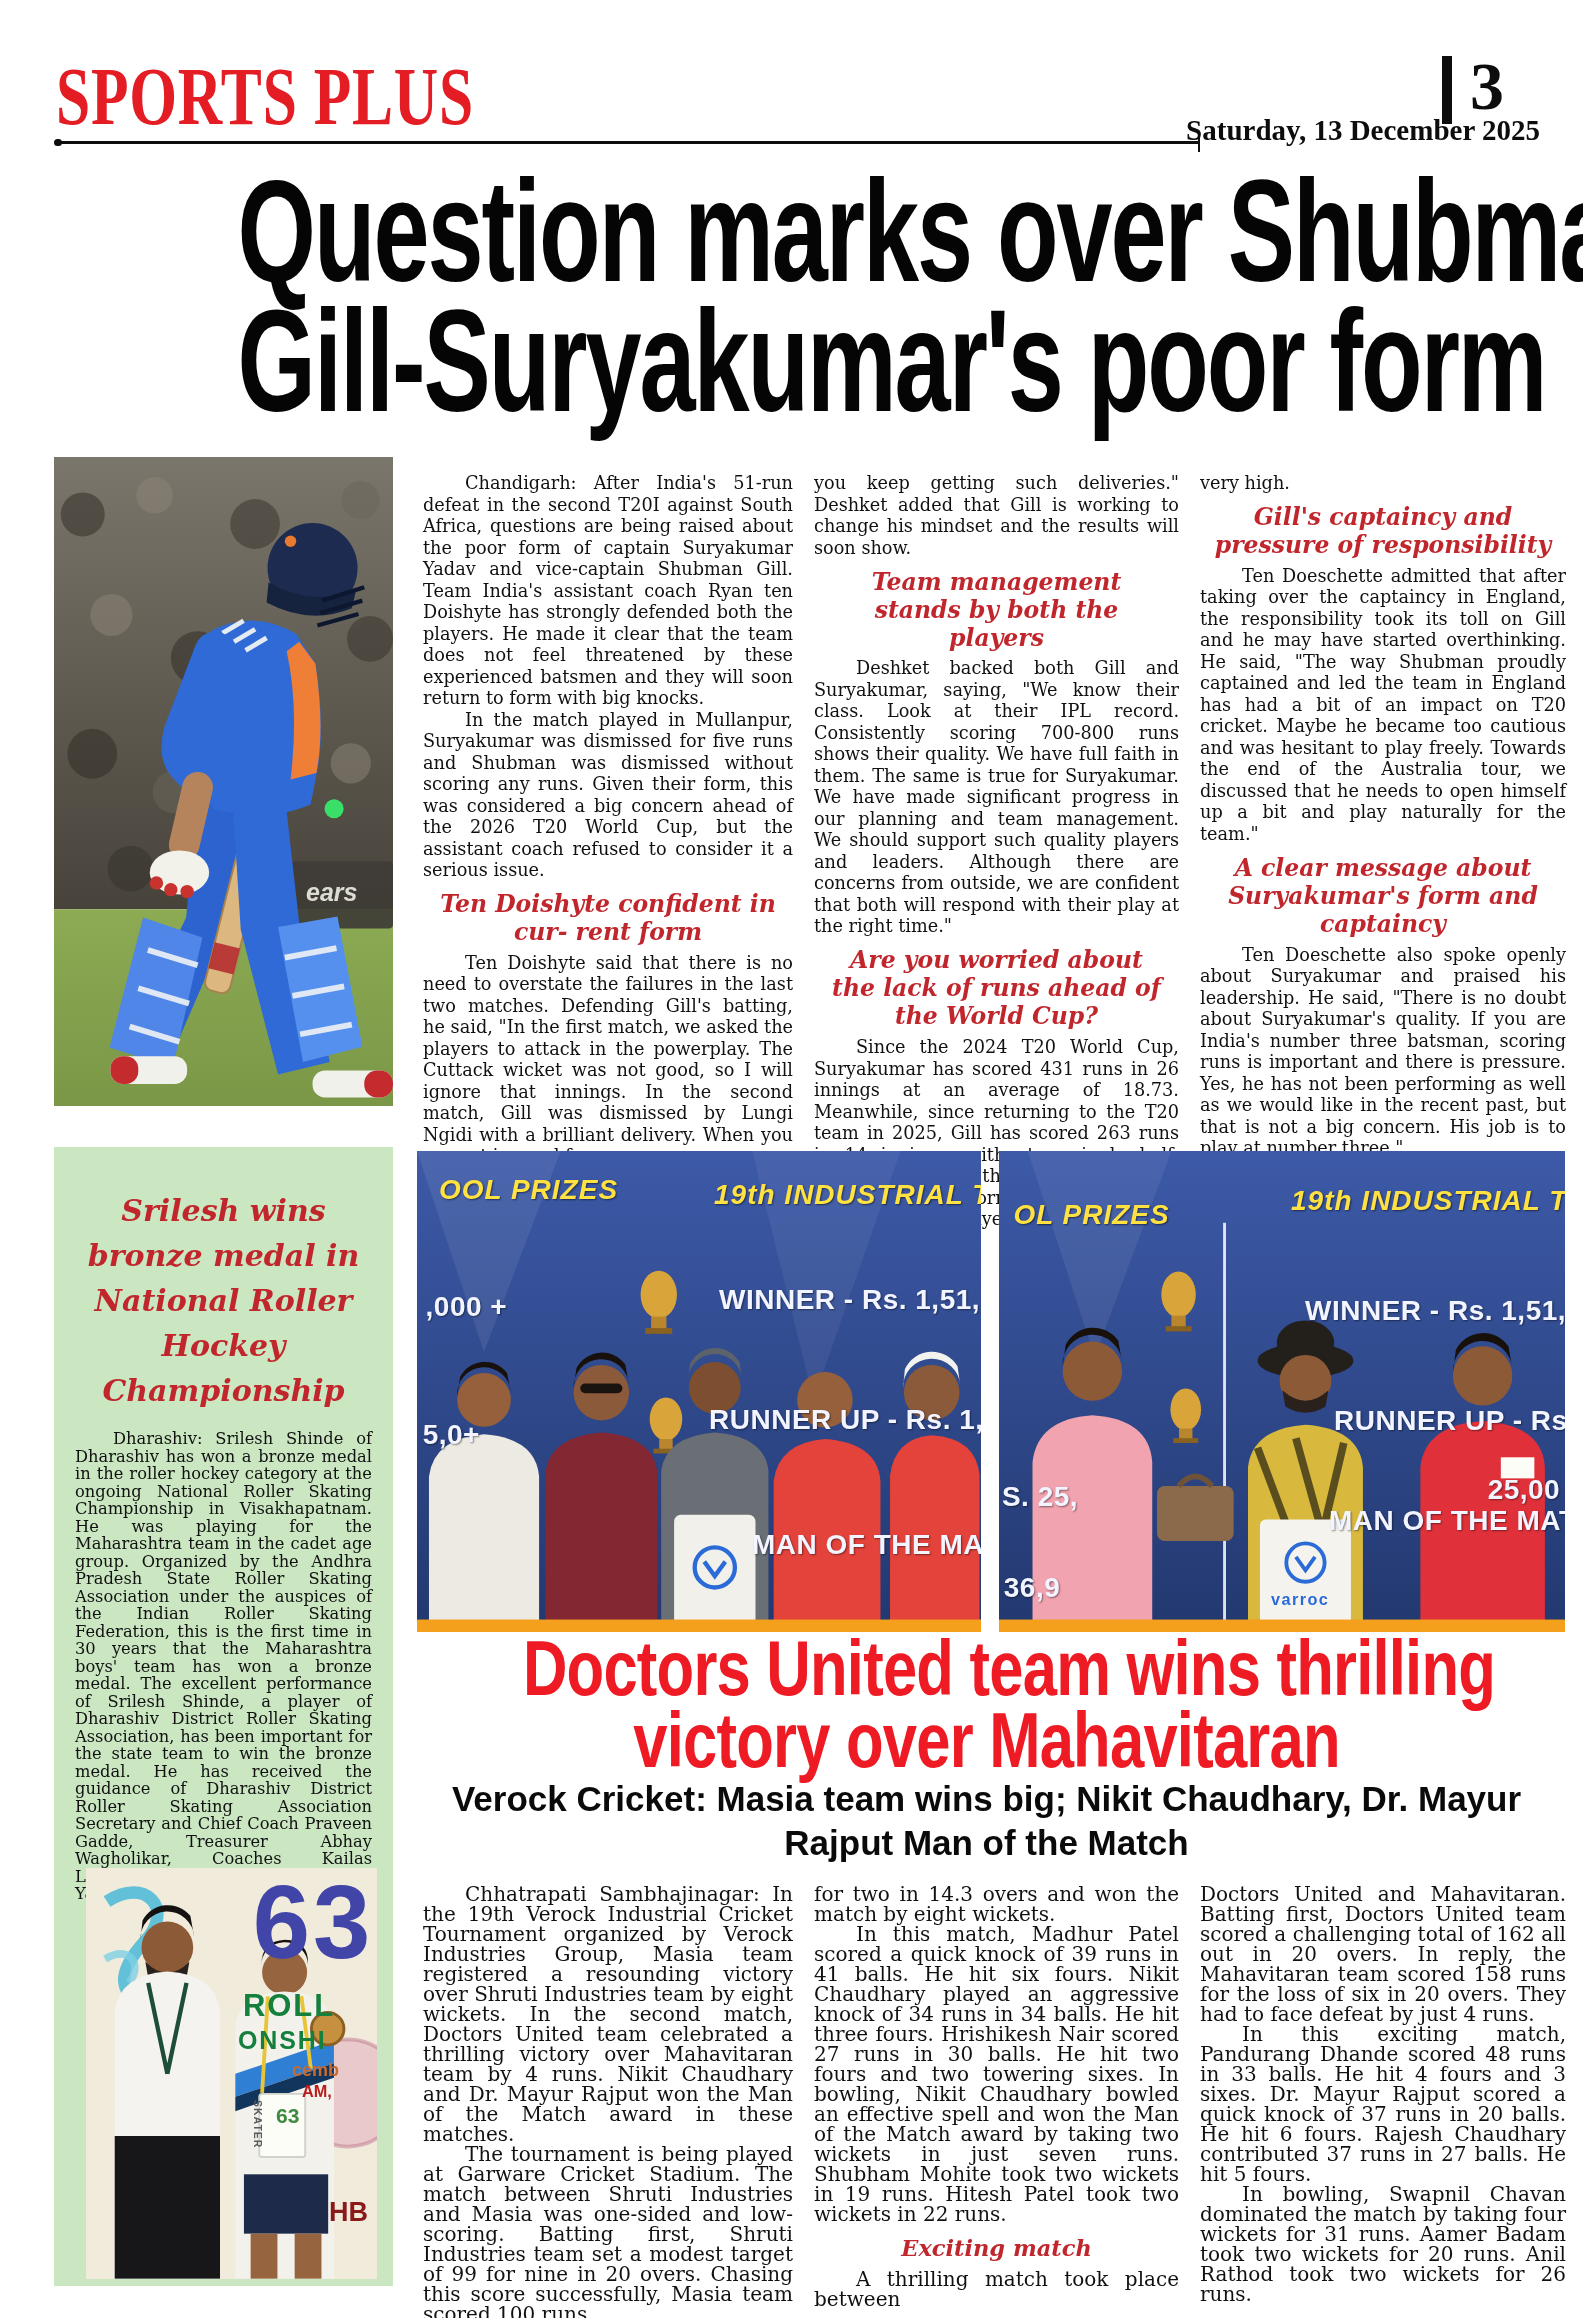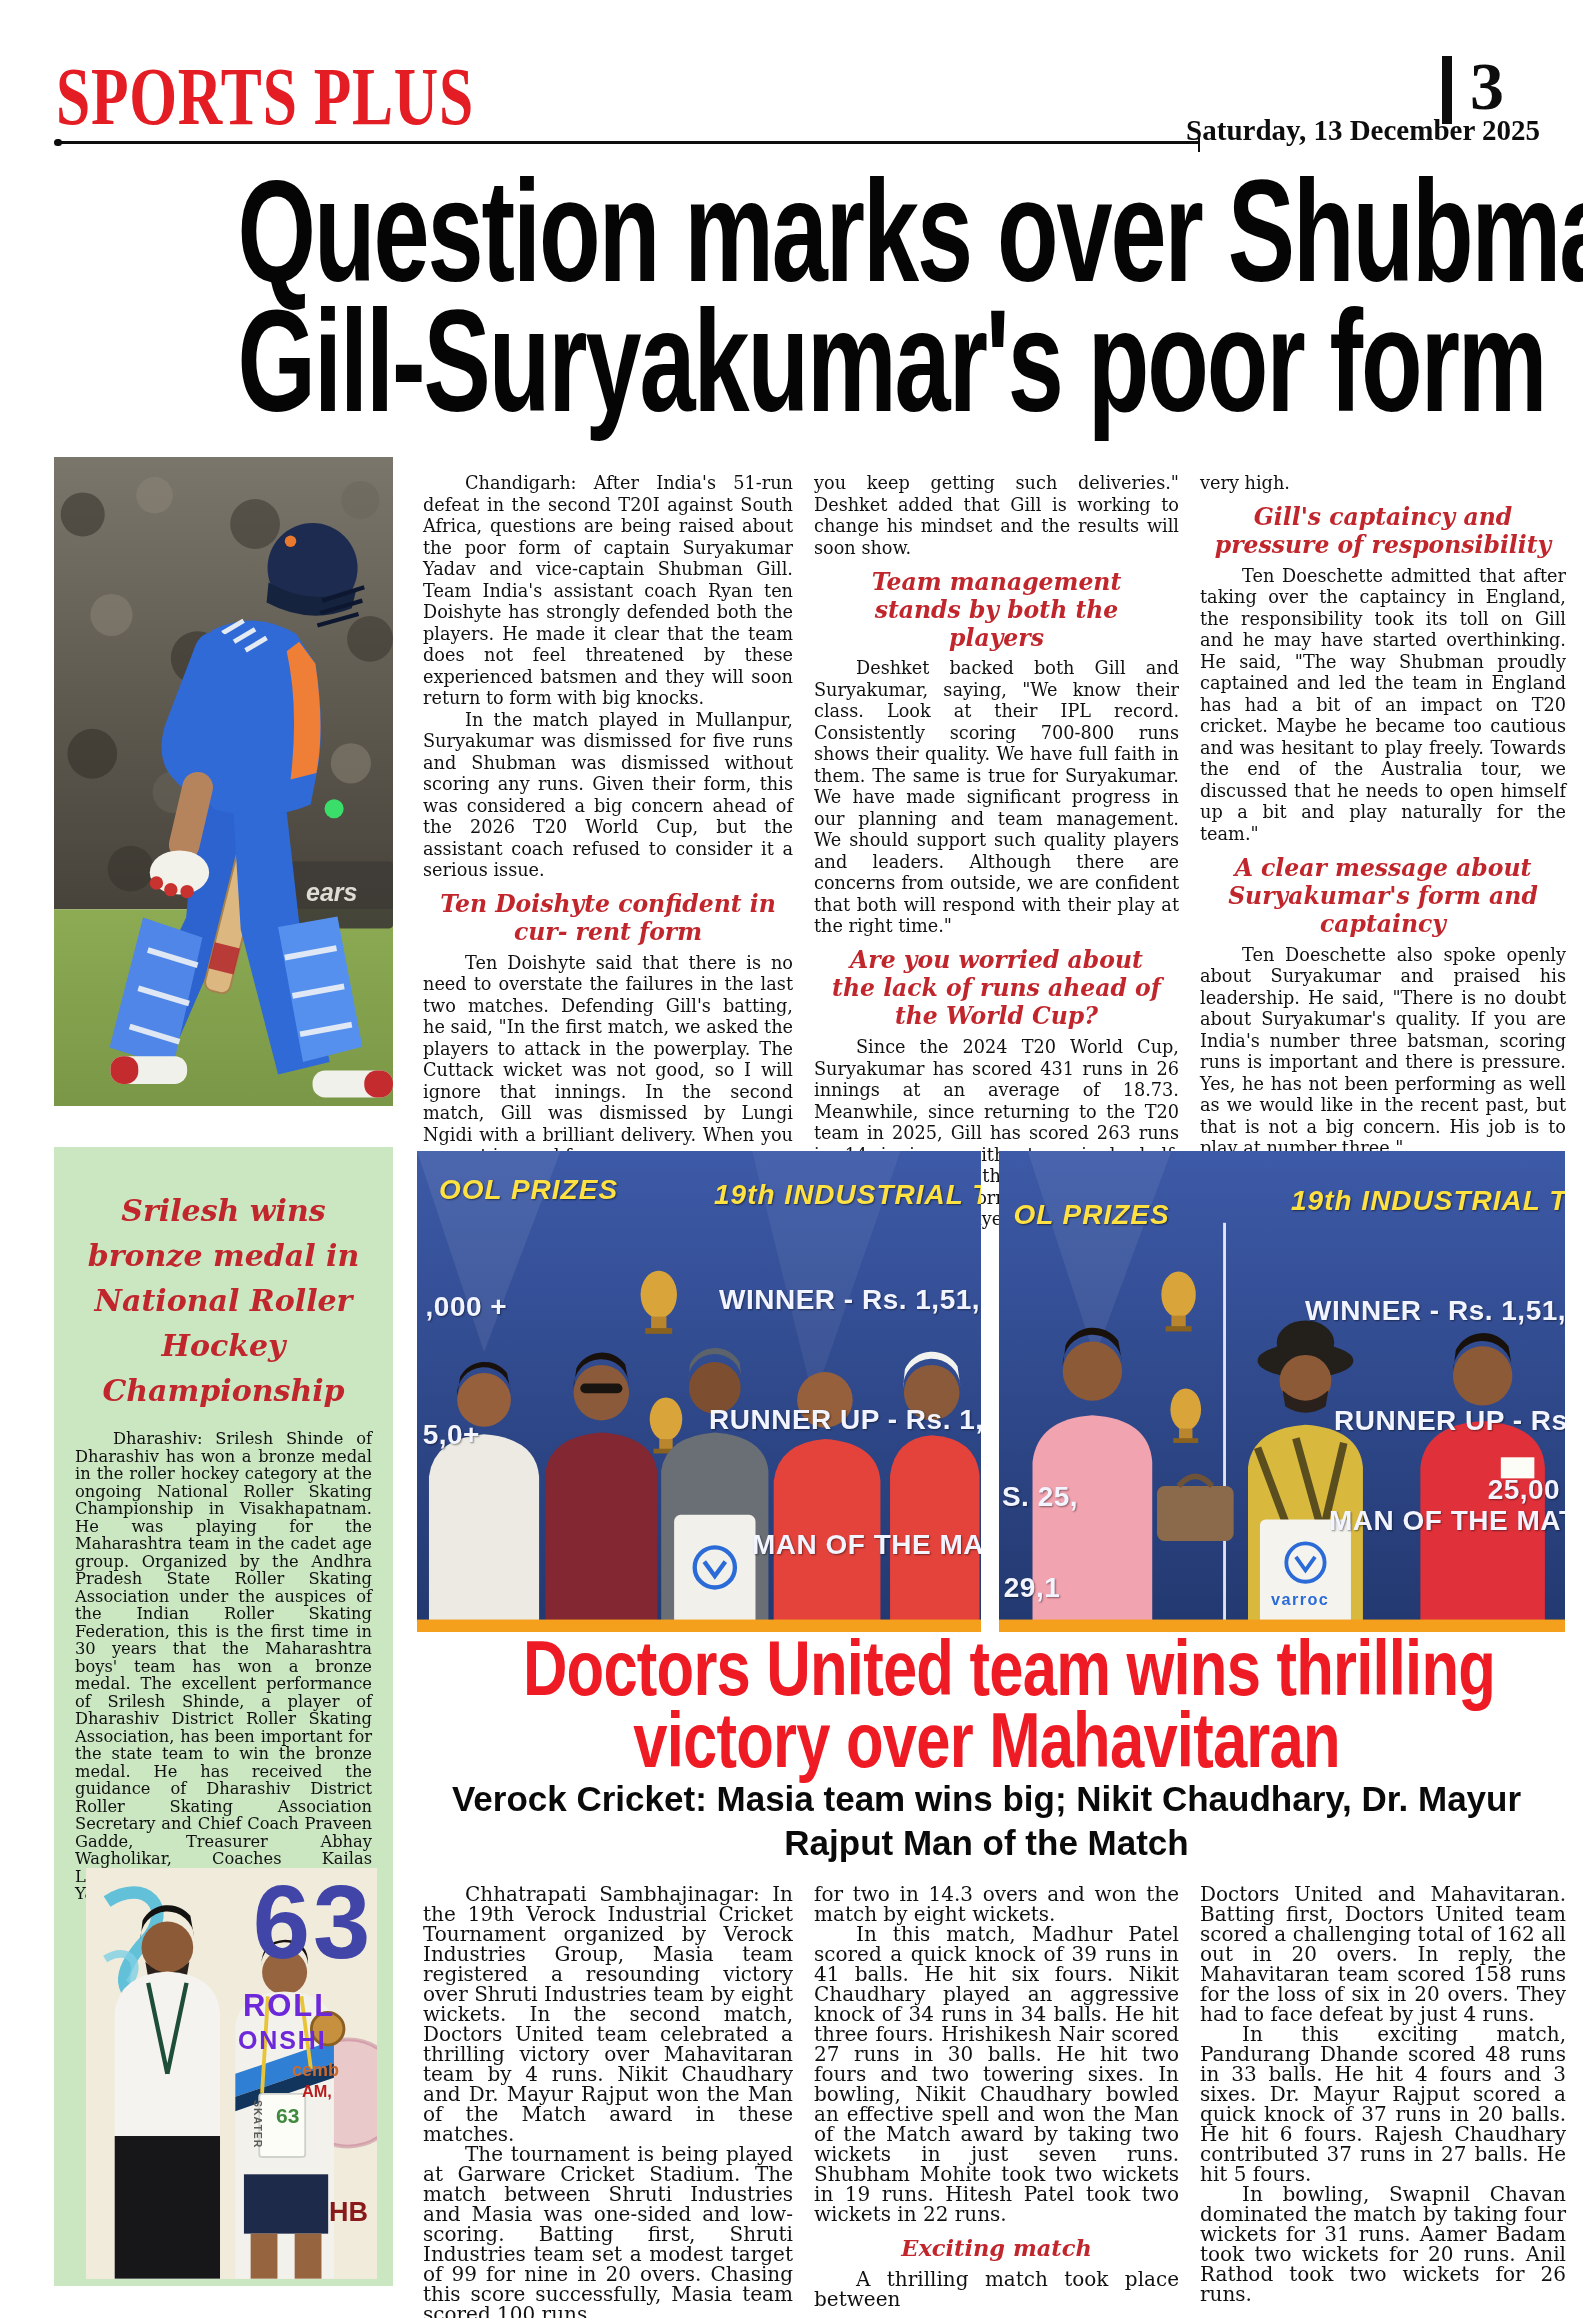--- a/index.html
+++ b/index.html
@@ -52,21 +52,21 @@
   .photo-cricketer{left:54px;top:457px;width:339px;height:649px;}
   .photo-ceremony-left{left:417px;top:1151px;width:564px;height:481px;}
   .photo-ceremony-right{left:999px;top:1151px;width:566px;height:481px;}
   .photo svg{position:absolute;left:0;top:0;width:100%;height:100%;}
   .overlay{position:absolute;font-family:"Liberation Sans",sans-serif;font-weight:bold;white-space:nowrap;}
   .banner-yellow{color:#ffe242;font-size:28px;font-style:italic;letter-spacing:1px;text-shadow:1px 1.4px 1.9px rgba(0,0,0,.5);}
   .banner-white{color:#f2f4ff;font-size:28px;letter-spacing:0.5px;text-shadow:1px 1.4px 1.9px rgba(0,0,0,.45);}
   .board-text{color:#efefe6;font-size:25px;font-style:italic;opacity:.9;}
   .bag-text{color:#2b6bd8;font-size:16.3px;letter-spacing:1.4px;font-weight:bold;}
   .skater-number{color:#4245a8;font-size:103px;line-height:1;letter-spacing:2.9px;}
-  .skater-orange{color:#6d28d9;font-size:31px;letter-spacing:1.9px;text-align:center;}
+  .skater-orange{color:#15803d;font-size:31px;letter-spacing:1.9px;text-align:center;}
   .skater-small{color:#c96a2e;font-size:18px;}
   .skater-gray{color:#b91c1c;font-size:16.3px;}
   .badge-num{color:#3f8a3f;font-size:21px;}
   .badge-word{color:#5b5b5b;font-size:10.5px;letter-spacing:1px;}
   .sponsor{color:#8a1a1a;font-size:27px;}
 
   
   .headline2-wrap{position:absolute;left:407px;top:1632px;width:1159px;text-align:center;}
   .headline2-line{font-family:"Liberation Sans",sans-serif;font-weight:700;color:#ee1b24;
                   font-size:77px;line-height:72px;white-space:nowrap;transform:scaleX(0.80);
@@ -343,21 +343,21 @@
       </g>
       <rect y="979" width="1182" height="26" fill="#f4a01c"></rect>
     </svg>
     <span class="overlay banner-yellow" style="left:14.4px;top:48px;">OL PRIZES</span>
     <span class="overlay banner-yellow" style="left:292px;top:34px;">19th INDUSTRIAL TRO</span>
     <span class="overlay banner-white" style="left:306px;top:144px;">WINNER - Rs. 1,51,000</span>
     <span class="overlay banner-white" style="left:335px;top:254px;">RUNNER UP - Rs. 1,11,00</span>
     <span class="overlay banner-white" style="left:330px;top:354px;">MAN OF THE MATCH</span>
     <span class="overlay banner-white" style="left:2.9px;top:330px;">S. 25,</span>
     <span class="overlay banner-white" style="right:4.8px;top:323px;text-align:right;">25,00</span>
-    <span class="overlay banner-white" style="left:4.8px;top:421px;">29,1</span>
+    <span class="overlay banner-white" style="left:4.8px;top:421px;">36,9</span>
     <span class="overlay bag-text" style="left:272px;top:439px;">varroc</span>
   </div>
 
   <div class="headline2-wrap">
     <div class="headline2-line">Doctors United team wins thrilling</div>
     <div class="headline2-line">victory over Mahavitaran</div>
   </div>
   <div class="subheadline-wrap">
     <div class="subheadline-line">Verock Cricket: Masia team wins big; Nikit Chaudhary, Dr. Mayur</div>
     <div class="subheadline-line">Rajput Man of the Match</div>

